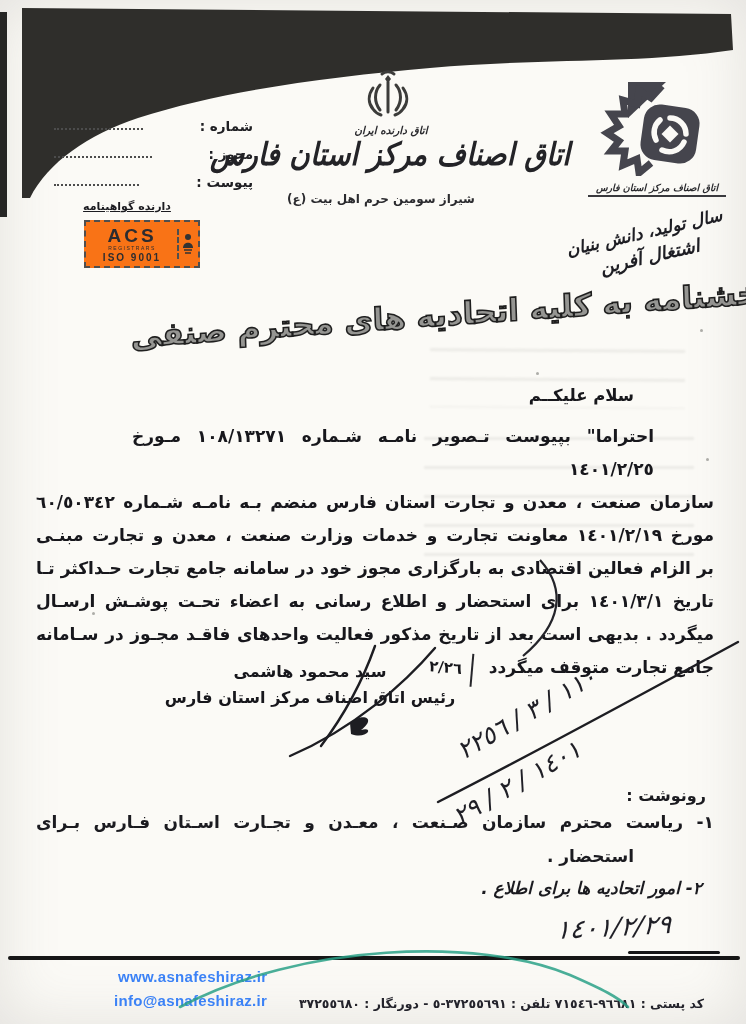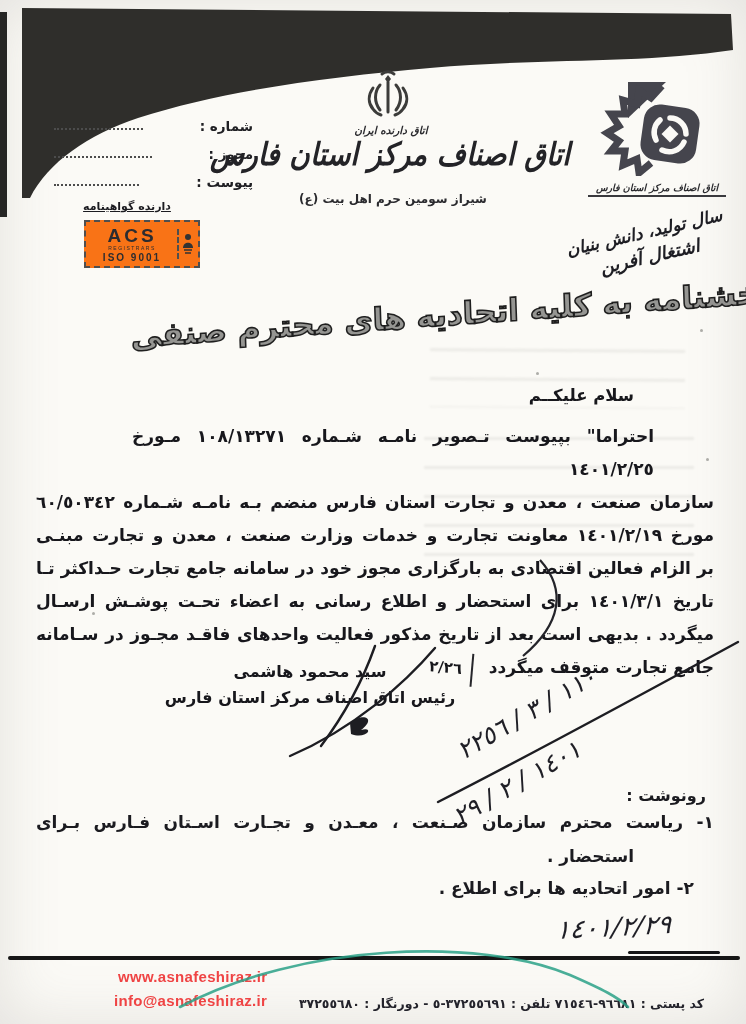--- a/index.html
+++ b/index.html
@@ -52,21 +52,21 @@
   .sig-title{font-size:16px; font-weight:800; color:#17171c; white-space:nowrap;}
   .hand{font-style:italic; color:#1f1f26; white-space:nowrap;}
   .ref{font-size:25px; letter-spacing:6px; transform-origin:0 0; transform:rotate(-30deg);}
   .bdate{font-size:26px; letter-spacing:3px; transform:rotate(-3deg) skewX(-8deg);}
   
   .cc-label{font-size:16px; font-weight:800;}
   .cc-just{width:678px; font-size:17px; font-weight:700; text-align:justify; text-align-last:justify;}
   .cc-plain{font-size:17px; font-weight:700; white-space:nowrap;}
   
   .rule{background:#161616; border-radius:2px;}
-  .url{font-family:"Liberation Sans",sans-serif; font-size:15px; font-weight:700; color:#ef4444; letter-spacing:.3px;}
+  .url{font-family:"Liberation Sans",sans-serif; font-size:15px; font-weight:700; color:#3b82f6; letter-spacing:.3px;}
   .faddr{font-size:12.5px; font-weight:700; color:#23232b; white-space:nowrap;}
   
   .ghost{opacity:.13; filter:blur(1.3px);
     background:repeating-linear-gradient(to bottom, transparent 0 13px, #8a8a84 13px 16px, transparent 16px 29px);}
   .speck{width:3px; height:3px; border-radius:50%; background:#7a7a74; opacity:.6;}
 </style>
 </head>
 <body>
 
 <div class="page rtl">
@@ -113,21 +113,21 @@
       <path d="M15 17 C 9 24, 9 34, 15 42"></path>
       <path d="M31 17 C 37 24, 37 34, 31 42"></path>
       <path d="M8 20 C 3 27, 3 35, 8 41 C 10 44, 13 46, 16 47"></path>
       <path d="M38 20 C 43 27, 43 35, 38 41 C 36 44, 33 46, 30 47"></path>
       <path d="M17 6 C 20 3, 26 3, 29 6"></path>
     </g>
     <path d="M23 7 L26 11 L23 15 L20 11 Z" fill="#3c3c3a"></path>
   </svg>
   <div class="abs c org-small" style="left:316px; top:124px; width:150px;">اتاق دارنده ایران</div>
   <div class="abs c org-title" style="left:210px; top:138px; width:360px;">اتاق اصناف مرکز استان فارس</div>
-  <div class="abs c org-sub" style="left:288px; top:192px; width:210px;">شیراز سومین حرم اهل بیت (ع)</div>
+  <div class="abs c org-sub" style="left:276px; top:192px; width:210px;">شیراز سومین حرم اهل بیت (ع)</div>
 
   <svg class="abs" style="left:598px; top:80px;" width="118" height="96" viewBox="0 0 118 96">
     <path d="M30 2 L68 2 L30 38 Z" fill="#45454d"></path>
     <path d="M64 6 L53 18 L41 10 L39 24 L25 20 L27 34 L13 34 L21 46 L9 53 L21 61 L13 71 L27 71 L25 85 L39 79 L41 93 L53 83" fill="none" stroke="#45454d" stroke-width="7" stroke-linejoin="miter"></path>
     <rect x="44" y="26" width="56" height="56" rx="16" transform="rotate(8 72 54)" fill="#45454d"></rect>
     <g stroke="#fbfaf6" stroke-width="5.5" fill="none" stroke-linecap="round">
       <path d="M72 38 A 16 16 0 0 1 88 54"></path>
       <path d="M86 62 A 16 16 0 0 1 64 70"></path>
       <path d="M58 60 A 16 16 0 0 1 62 40"></path>
     </g>
@@ -176,21 +176,21 @@
 
   <div class="abs hand ref ltr" style="left:452px; top:740px;">١١٠ / ٣ / ٢٢٥٦</div>
   <svg class="abs" style="left:420px; top:620px;" width="326" height="190" viewBox="0 0 326 190">
     <path d="M18 182 C 120 130, 230 70, 318 22" fill="none" stroke="#1d1d22" stroke-width="2.4" stroke-linecap="round"></path>
   </svg>
   <div class="abs hand ref ltr" style="left:448px; top:806px;">١٤٠١ / ٢ / ٢٩</div>
 
   <div class="abs cc-label" style="right:40px; top:786px;">رونوشت :</div>
   <div class="abs cc-just" style="left:36px; top:812px;">١- ریاست محترم سازمان صـنعت ، معـدن و تجـارت اسـتان فـارس بـرای</div>
   <div class="abs cc-plain" style="right:112px; top:846px;">استحضار .</div>
-  <div class="abs cc-plain" style="right:52px; top:878px;">٢- امور اتحادیه ها برای اطلاع .</div>
+  <div class="abs cc-plain" style="right:44px; top:878px;font-style:italic;">٢- امور اتحادیه ها برای اطلاع .</div>
 
   <div class="abs hand bdate" style="left:556px; top:912px;">١٤٠١/٢/٢٩</div>
 
   <div class="abs rule" style="left:8px; top:956px; width:732px; height:4px;"></div>
   <div class="abs rule" style="left:628px; top:951px; width:92px; height:3px;"></div>
 
   <div class="abs url ltr" style="left:118px; top:968px;">www.asnafeshiraz.ir</div>
   <div class="abs url ltr" style="left:114px; top:992px;">info@asnafeshiraz.ir</div>
   <div class="abs faddr" style="right:42px; top:996px;">کد پستی : ٩٦٦٨١-٧١٥٤٦   تلفن : ٣٧٢٥٥٦٩١-٥ - دورنگار : ٣٧٢٥٥٦٨٠</div>
 

